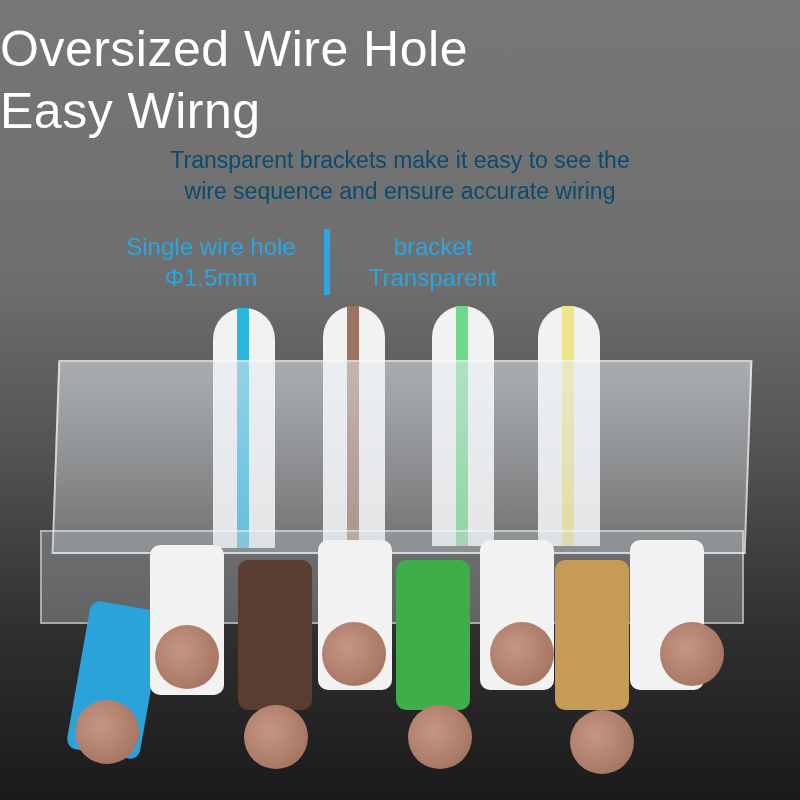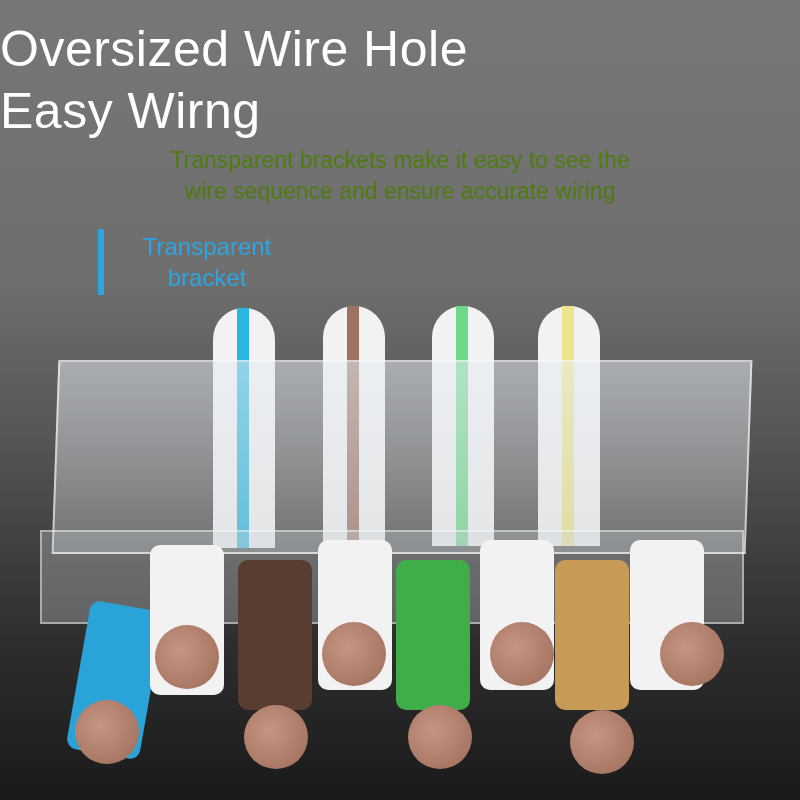--- a/index.html
+++ b/index.html
@@ -10,21 +10,21 @@
   }
   .headline {
     position: absolute; left: 0; width: 800px; text-align: left;
     color: #ffffff; font-weight: 500; font-size: 50px; line-height: 58px;
     letter-spacing: 0.5px;
   }
   .h1 { top: 20px; }
   .h2 { top: 82px; }
   .sub {
     position: absolute; left: 0; width: 800px; text-align: center;
-    color: #4d7c0f; font-size: 23px; line-height: 31px;
+    color: #0c4a6e; font-size: 23px; line-height: 31px;
   }
   .s1 { top: 145px; }
   .s2 { top: 176px; }
   .features {
     position: absolute; top: 228px; left: 98px; width: 604px; height: 68px;
     display: flex; align-items: center;
   }
   .feature {
     color: #2ba6e2; font-size: 24px; line-height: 31px; text-align: center;
   }
@@ -61,25 +61,29 @@
 </head>
 <body>
 
 <div class="headline h1">Oversized Wire Hole</div>
 <div class="headline h2">Easy Wirng</div>
 
 <div class="sub s1">Transparent brackets make it easy to see the</div>
 <div class="sub s2">wire sequence and ensure accurate wiring</div>
 
 <div class="features">
+  <div class="feature f1">
+    <div>Single wire hole</div>
+    <div>Φ1.5mm</div>
+  </div>
   <div class="divider"></div>
   <div class="divider"></div>
   <div class="feature f3">
+    <div>bracket</div>
     <div>Transparent</div>
-    <div>bracket</div>
   </div>
 </div>
 
 <div class="scene">
 
   <div class="wire-back" style="left:213px; top:8px;">
       <div class="stripe" style="background:#2ab6e0;"></div>
     </div>
   <div class="wire-back" style="left:323px; top:6px;">
       <div class="stripe" style="background:#9c7262;"></div>

